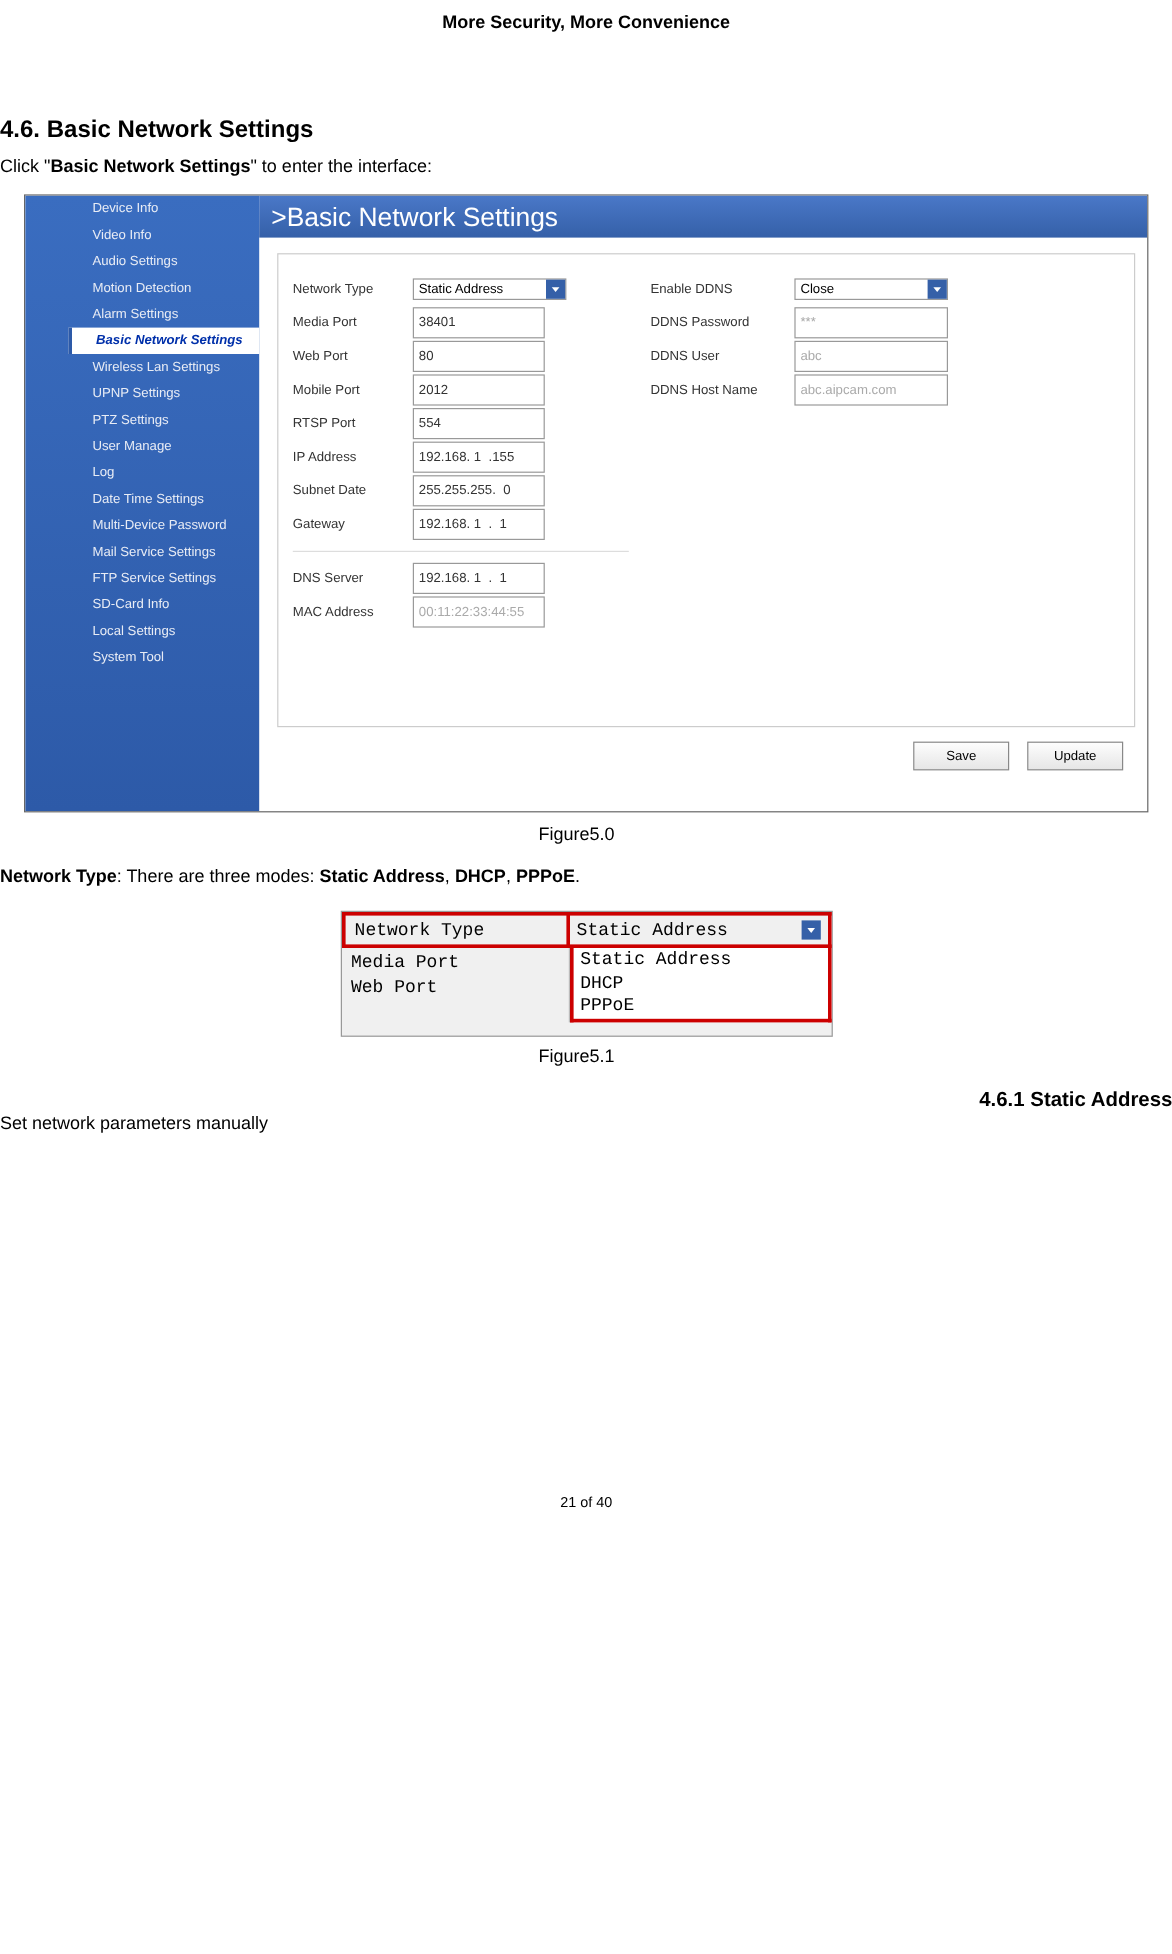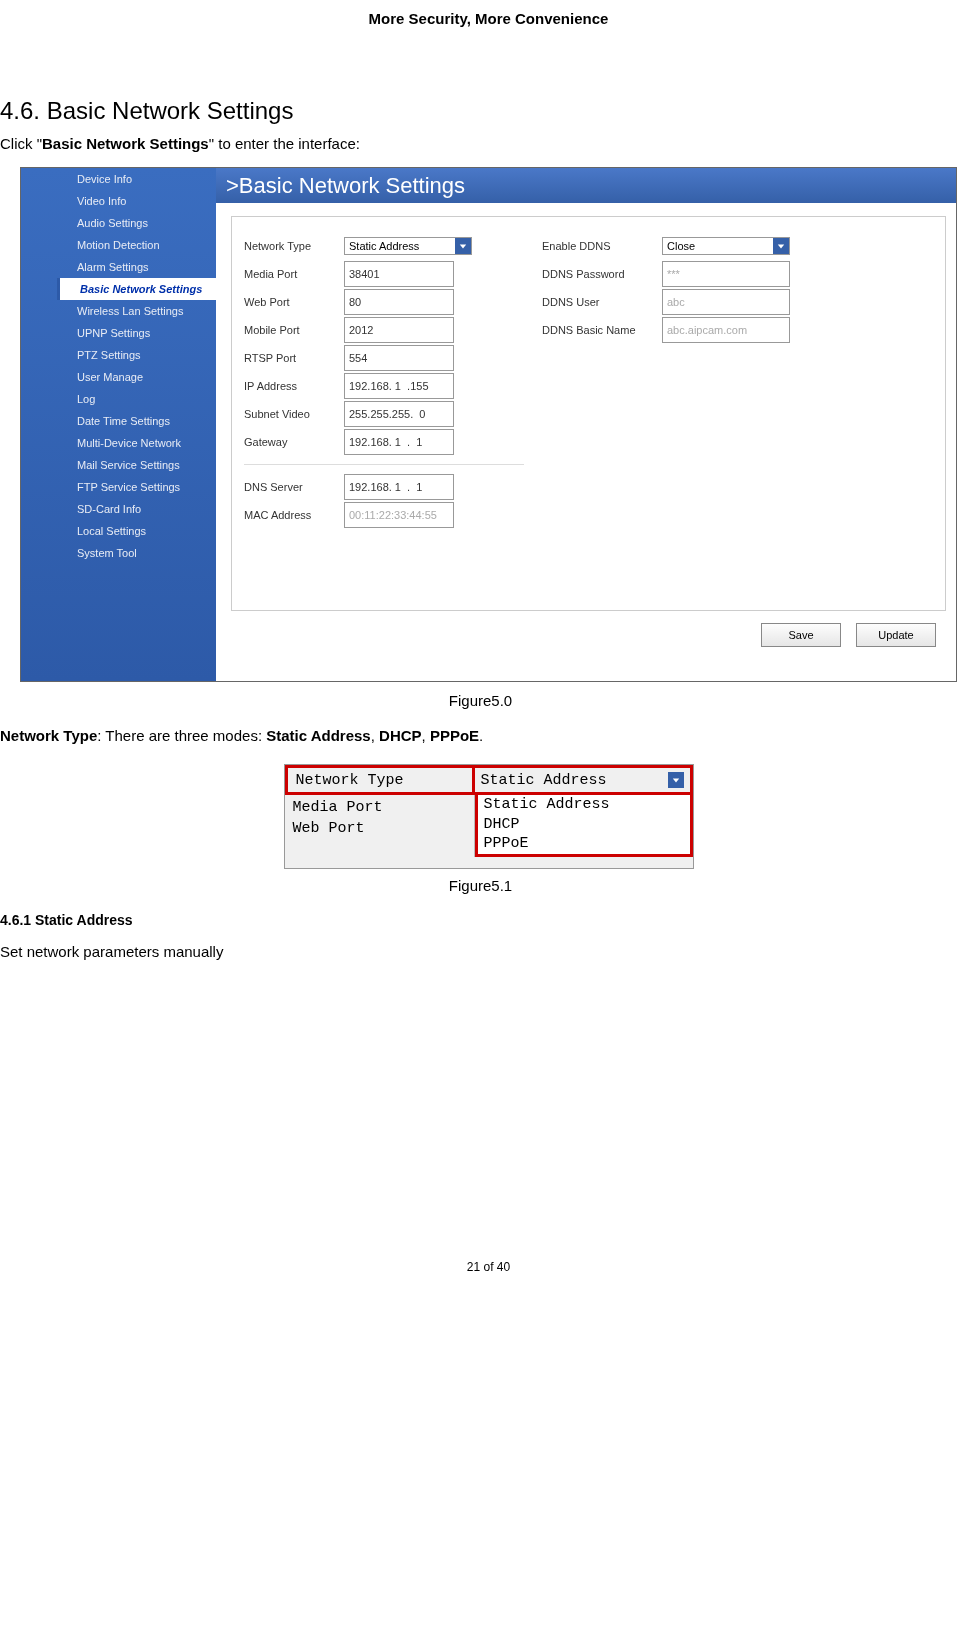--- a/index.html
+++ b/index.html
@@ -11,22 +11,22 @@
     background: #fff;
   }
   .page-header {
     text-align: center;
     font-weight: bold;
     font-size: 15px;
     padding: 10px 0 40px 0;
   }
   .content { padding: 0 0 0 0; }
   .section-title {
-    font-weight: normal;
-    font-size: 24px;
+    font-weight: bold;
+    font-size: 20px;
     margin: 30px 0 10px 0;
   }
   .intro-line { font-size: 15px; margin-bottom: 15px; }
   .intro-line .b { font-weight: bold; }
   .figure-wrap {
     border: 1px solid #666;
     margin: 0 20px 10px 20px;
     height: 515px;
     position: relative;
     overflow: hidden;
@@ -156,21 +156,21 @@
   .f2-left div { padding: 2px 0; }
   .f2-right {
     flex:1;
     border: 3px solid #c00;
     border-top: none;
     font-size: 15px; font-family: "Courier New", monospace;
     padding: 0 6px;
     background: #fff;
   }
   .f2-right div { padding: 0; line-height: 1.3; }
-  .sub-title { font-weight: bold; font-size: 14px; margin-bottom: 15px; }
+  .sub-title { font-weight: bold; font-size: 17px; margin-bottom: 1px; text-align: right; }
   .sub-text { font-size: 15px; }
   .page-footer { text-align: center; font-size: 12px; margin-top: 300px; padding-bottom: 10px; }
 </style>
 </head>
 <body>
 
 <div class="page-header">More Security, More Convenience</div>
 
 <div class="content">
   <div class="section-title">4.6. Basic Network Settings</div>
@@ -185,21 +185,21 @@
         <div class="sidebar-item">Audio Settings</div>
         <div class="sidebar-item">Motion Detection</div>
         <div class="sidebar-item">Alarm Settings</div>
         <div class="sidebar-item active">Basic Network Settings</div>
         <div class="sidebar-item">Wireless Lan Settings</div>
         <div class="sidebar-item">UPNP Settings</div>
         <div class="sidebar-item">PTZ Settings</div>
         <div class="sidebar-item">User Manage</div>
         <div class="sidebar-item">Log</div>
         <div class="sidebar-item">Date Time Settings</div>
-        <div class="sidebar-item">Multi-Device Network</div>
+        <div class="sidebar-item">Multi-Device Password</div>
         <div class="sidebar-item">Mail Service Settings</div>
         <div class="sidebar-item">FTP Service Settings</div>
         <div class="sidebar-item">SD-Card Info</div>
         <div class="sidebar-item">Local Settings</div>
         <div class="sidebar-item">System Tool</div>
       </div>
     <div class="titlebar">
       <span>&gt;</span><span>Basic Network Settings</span>
     </div>
     <div class="main-panel">
@@ -229,21 +229,21 @@
         </div>
         <div class="row">
           <div class="row-label">RTSP Port</div>
           <input class="row-input" value="554" style="">
         </div>
         <div class="row">
           <div class="row-label">IP Address</div>
           <input class="row-input" value="192.168. 1  .155" style="">
         </div>
         <div class="row">
-          <div class="row-label">Subnet Video</div>
+          <div class="row-label">Subnet Date</div>
           <input class="row-input" value="255.255.255.  0" style="">
         </div>
         <div class="row">
           <div class="row-label">Gateway</div>
           <input class="row-input" value="192.168. 1  .  1" style="">
         </div>
         <div class="divider"></div>
         <div class="row">
           <div class="row-label">DNS Server</div>
           <input class="row-input" value="192.168. 1  .  1" style="">
@@ -268,21 +268,21 @@
         </div>
         <div class="row">
           <div class="row-label-r">DDNS Password</div>
           <input class="row-input disabled" style="width: 128px;" readonly="" value="***">
         </div>
         <div class="row">
           <div class="row-label-r">DDNS User</div>
           <input class="row-input disabled" style="width: 128px;" readonly="" value="abc">
         </div>
         <div class="row">
-          <div class="row-label-r">DDNS Basic Name</div>
+          <div class="row-label-r">DDNS Host Name</div>
           <input class="row-input disabled" style="width: 128px;" readonly="" value="abc.aipcam.com">
         </div>
       </div>
     </div>
     <div class="btn-row">
       <button class="btn">Save</button>
       <button class="btn">Update</button>
     </div>
   </div>
 

